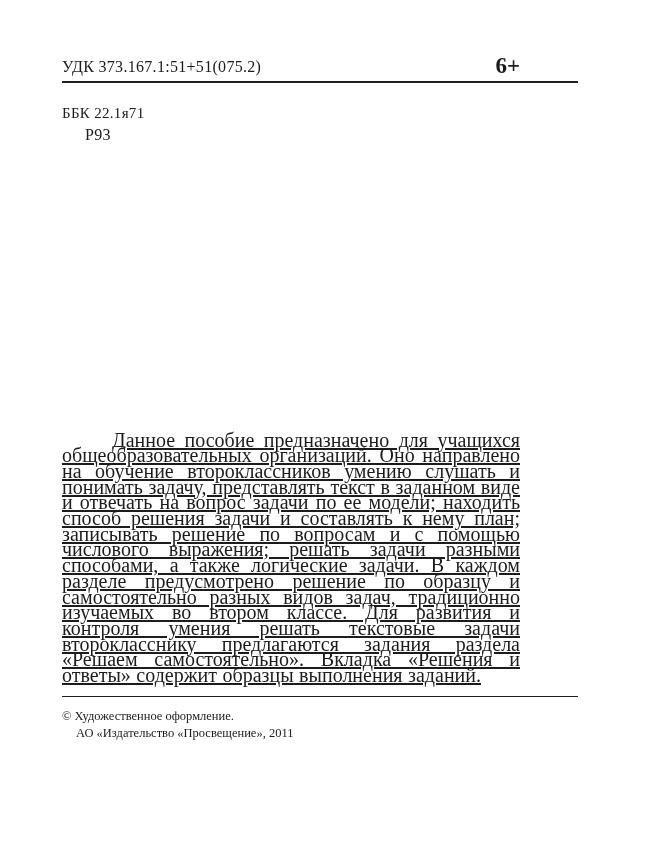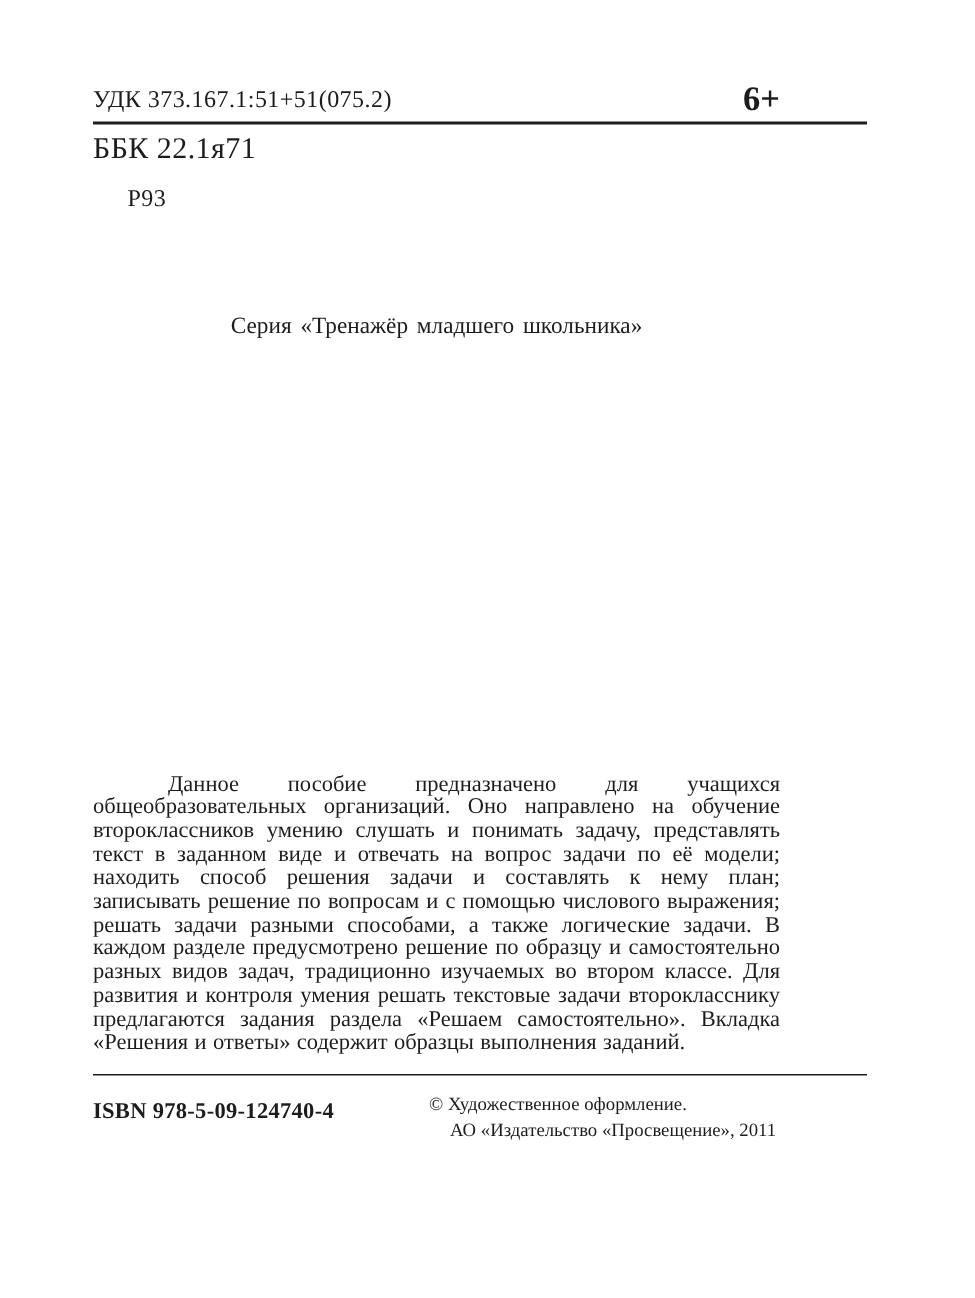--- a/index.html
+++ b/index.html
@@ -34,46 +34,46 @@
     font-weight: bold;
     margin-top: -2px;
   }
   .rule {
     height: 1.5px;
     background: #1f1f1f;
     margin-right: -58px; 
   }
   .rule-top { margin-top: 3px; }
   .bbk {
-    font-size: 20px;
+    font-size: 15px;
     line-height: 21px;
-    margin-top: 6px;
+    margin-top: 20px;
     letter-spacing: 0.3px;
   }
   .r93 {
     font-size: 16px;
     line-height: 21px;
     padding-left: 23px;
     letter-spacing: 0.3px;
-    margin-top: 12px;
   }
   .series {
     margin-top: 64px;
     text-align: center;
     font-size: 15.5px;
     line-height: 21px;
     word-spacing: 2px;
   }
   .annotation {
     margin: 288px 0 0 0;
-    font-size: 15px;
+    font-size: 20px;
     line-height: 15.7px;
     text-align: justify;
     text-indent: 50px;
     word-spacing: 0.5px;
+    text-decoration: underline;
   }
   .rule-bottom { margin-top: 12px; }
   .footer {
     margin-top: 11px;
     display: flex;
     justify-content: space-between;
     align-items: flex-start;
   }
   .isbn {
     font-size: 15px;
@@ -100,28 +100,26 @@
     <div class="header-top">
       <span class="udk">УДК 373.167.1:51+51(075.2)</span>
       <span class="age">6+</span>
     </div>
     <div class="rule rule-top"></div>
     <div class="bbk">ББК 22.1я71</div>
     <div class="r93">Р93</div>
   </div>
 
   <div class="series">
-    <div>Серия «Тренажёр младшего школьника»</div>
   </div>
 
   <p class="annotation">Данное пособие предназначено для учащихся общеобразовательных организаций. Оно направлено на обучение второклассников умению слушать и понимать задачу, представлять текст в заданном виде и отвечать на вопрос задачи по её модели; находить способ решения задачи и составлять к нему план; записывать решение по вопросам и с помощью числового выражения; решать задачи разными способами, а также логические задачи. В каждом разделе предусмотрено решение по образцу и самостоятельно разных видов задач, традиционно изучаемых во втором классе. Для развития и контроля умения решать текстовые задачи второкласснику предлагаются задания раздела «Решаем самостоятельно». Вкладка «Решения и ответы» содержит образцы выполнения заданий.</p>
 
   <div class="rule rule-bottom"></div>
 
   <div class="footer">
-    <div class="isbn">ISBN 978-5-09-124740-4</div>
     <div class="copyright">
       <div>© Художественное оформление.</div>
       <div class="indent">АО «Издательство «Просвещение», 2011</div>
     </div>
   </div>
 
 </div>
 
 </body></html>

